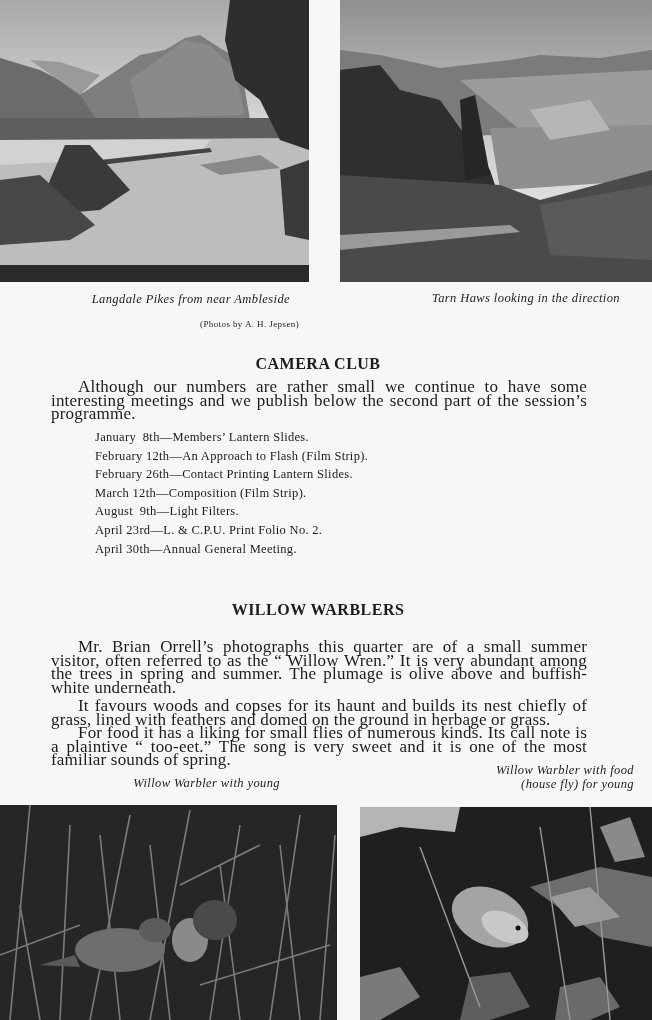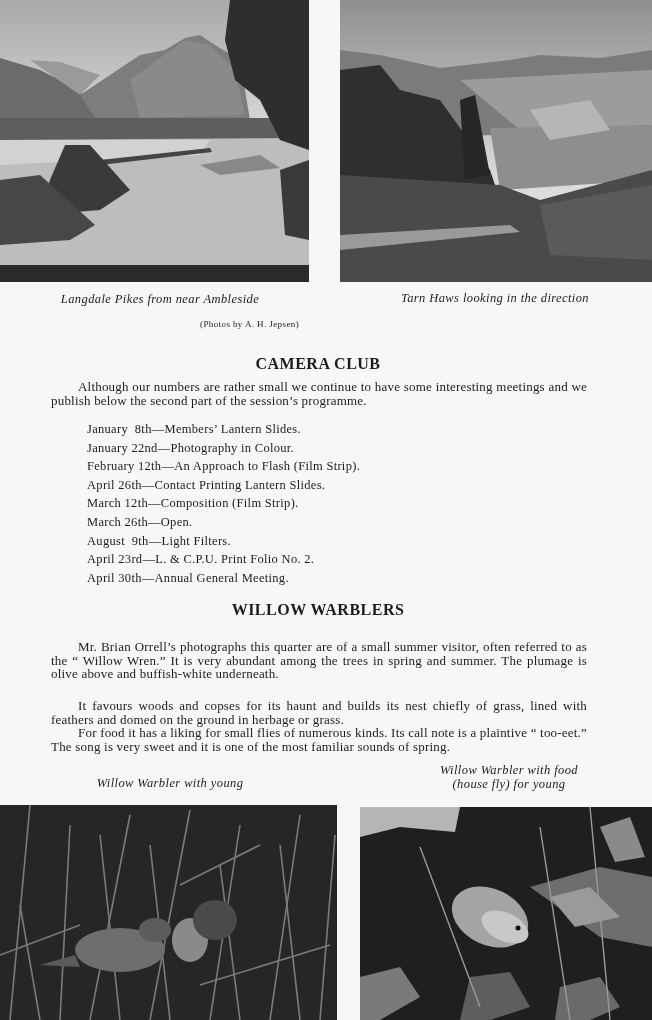--- a/index.html
+++ b/index.html
@@ -9,40 +9,40 @@
       font-family: "Liberation Serif", "DejaVu Serif", serif;
       color: #1c1c1c;
     }
     .photo { position: absolute; overflow: hidden; }
     .photo svg { display: block; width: 100%; height: 100%; }
     #photo-tl { left: 0; top: 0; width: 309px; height: 282px; }
     #photo-tr { left: 340px; top: 0; width: 312px; height: 282px; }
     #photo-bl { left: 0; top: 805px; width: 337px; height: 215px; }
     #photo-br { left: 360px; top: 807px; width: 292px; height: 213px; }
 
-    .caption { position: absolute; font-style: italic; font-size: 12.5px; letter-spacing: 0.4px; text-align: center; line-height: 14px; }
+    .caption { position: absolute; font-style: italic; font-size: 12.5px; letter-spacing: 0.4px; text-align: right; line-height: 14px; }
     #cap-tl { left: 30px; top: 292px; width: 260px; }
     #cap-tr { left: 370px; top: 291px; width: 250px; }
     #credit { position: absolute; left: 200px; top: 319px; width: 240px; text-align: left; font-size: 9px; letter-spacing: 0.4px; }
 
     #cap-bl { left: 60px; top: 776px; width: 220px; }
     #cap-br { left: 384px; top: 763px; width: 250px; }
 
     h2 { position: absolute; margin: 0; font-weight: bold; font-size: 16px; letter-spacing: 0.5px; width: 652px; text-align: center; }
     #camera-title { top: 355px; left: -8px; }
     #willow-title { top: 601px; left: -8px; }
 
-    .para { position: absolute; left: 51px; width: 536px; font-size: 13px; line-height: 13.5px; text-align: justify; margin: 0; letter-spacing: 0.2px; }
+    .para { position: absolute; left: 51px; width: 536px; font-size: 17px; line-height: 13.5px; text-align: justify; margin: 0; letter-spacing: 0.2px; }
     .para .indent { display: inline-block; width: 27px; }
     #camera-intro { top: 380px; }
     #willow-p1 { top: 640px; }
     #willow-p2 { top: 699px; }
     #willow-p3 { top: 710px; margin-top: 16px; }
 
-    #programme { position: absolute; left: 79px; top: 412px; margin: 8px; padding: 0; list-style: none; font-size: 12.5px; letter-spacing: 0.3px; }
+    #programme { position: absolute; left: 79px; top: 412px; margin: 16px; padding: 0; list-style: none; font-size: 12.5px; letter-spacing: 0.3px; }
     #programme li { height: 18.6px; line-height: 18.6px; white-space: pre; }
   </style>
 </head>
 <body>
 
 <div class="photo" id="photo-tl">
   <svg viewBox="0 0 309 282" preserveAspectRatio="none">
     <defs>
       <linearGradient id="skyA" x1="0" y1="0" x2="0" y2="1">
         <stop offset="0" stop-color="#a9a9a9"></stop>
@@ -96,25 +96,23 @@
 <div class="caption" id="cap-tr">
   <div>Tarn Haws looking in the direction</div>
 </div>
 <div id="credit">(Photos by A. H. Jepsen)</div>
 
 <h2 id="camera-title">CAMERA CLUB</h2>
 <p class="para" id="camera-intro"><span class="indent"></span><span>Although our numbers are rather small we continue to have some interesting meetings and we publish below the second part of the session’s programme.</span></p>
 
 <ul id="programme">
   <li><span>January  8th</span><span>—</span><span>Members’ Lantern Slides.</span></li>
-  <li><span>January 22nd</span><span>—</span><span>Photography in Colour.</span></li>
   <li><span>February 12th</span><span>—</span><span>An Approach to Flash (Film Strip).</span></li>
-  <li><span>April 26th</span><span>—</span><span>Contact Printing Lantern Slides.</span></li>
+  <li><span>February 26th</span><span>—</span><span>Contact Printing Lantern Slides.</span></li>
   <li><span>March 12th</span><span>—</span><span>Composition (Film Strip).</span></li>
-  <li><span>March 26th</span><span>—</span><span>Open.</span></li>
   <li><span>August  9th</span><span>—</span><span>Light Filters.</span></li>
   <li><span>April 23rd</span><span>—</span><span>L. &amp; C.P.U. Print Folio No. 2.</span></li>
   <li><span>April 30th</span><span>—</span><span>Annual General Meeting.</span></li>
 </ul>
 
 <h2 id="willow-title">WILLOW WARBLERS</h2>
 <p class="para" id="willow-p1"><span class="indent"></span><span>Mr. Brian Orrell’s photographs this quarter are of a small summer visitor, often referred to as the “ Willow Wren.”  It is very abundant among the trees in spring and summer.  The plumage is olive above and buffish-white underneath.</span></p>
 <p class="para" id="willow-p2"><span class="indent"></span><span>It favours woods and copses for its haunt and builds its nest chiefly of grass, lined with feathers and domed on the ground in herbage or grass.</span></p>
 <p class="para" id="willow-p3"><span class="indent"></span><span>For food it has a liking for small flies of numerous kinds.  Its call note is a plaintive “ too-eet.”  The song is very sweet and it is one of the most familiar sounds of spring.</span></p>
 

